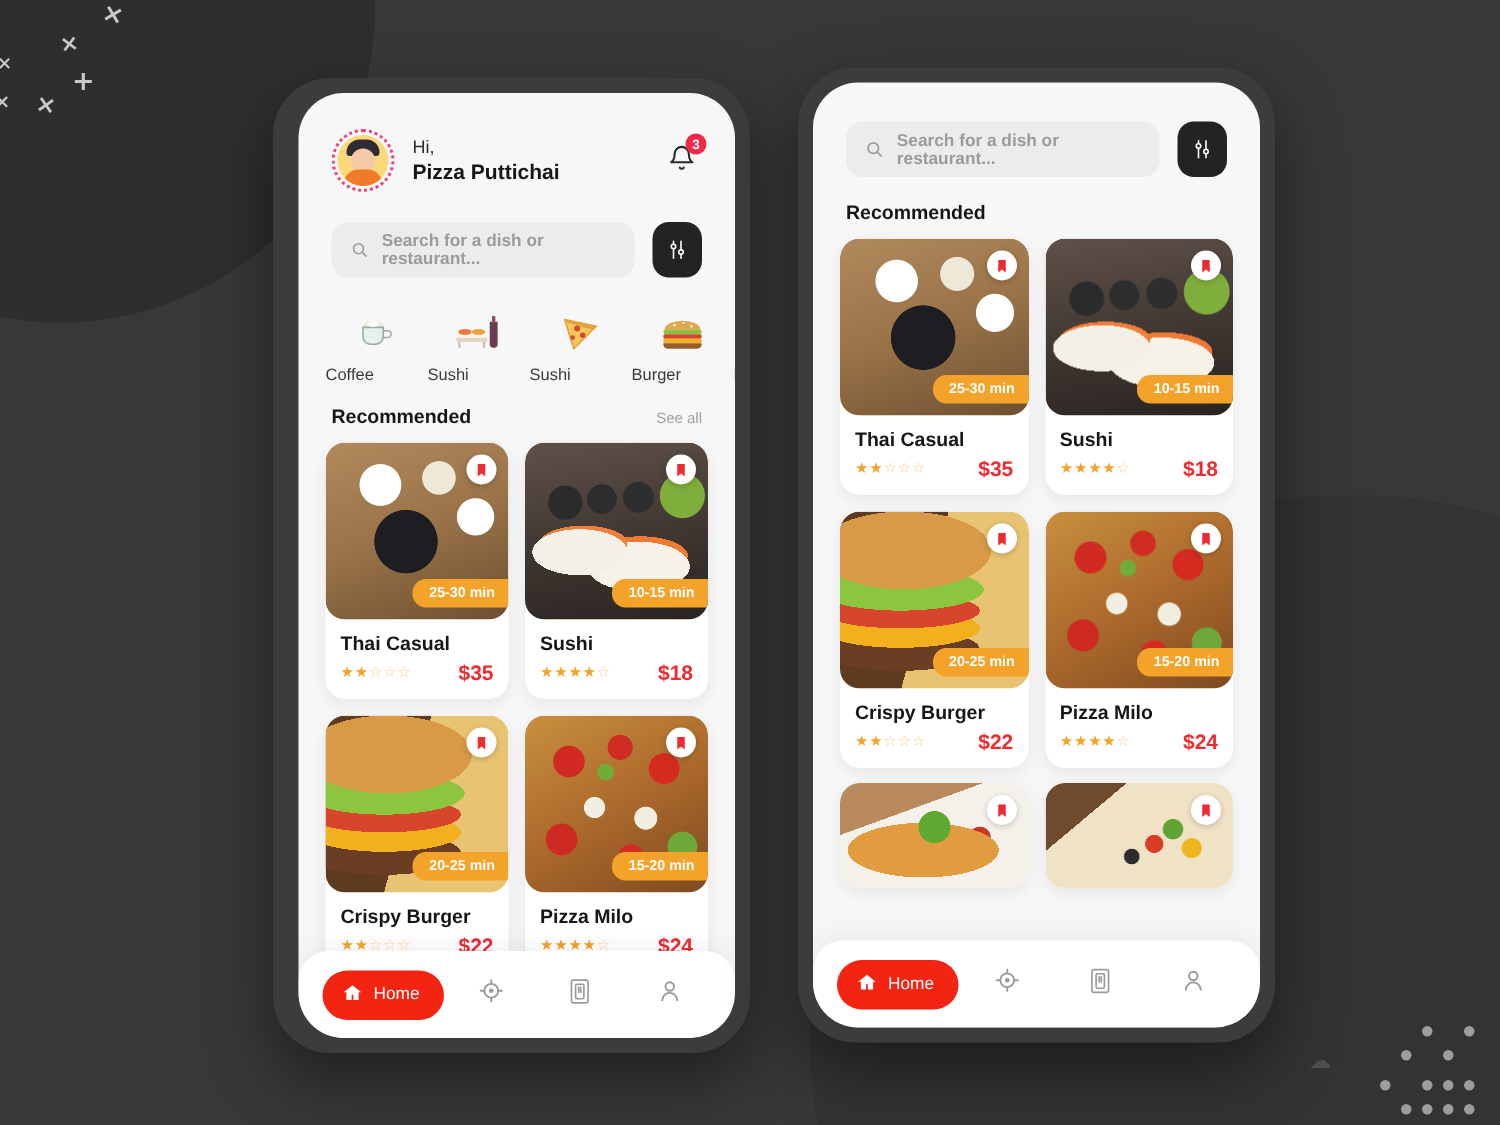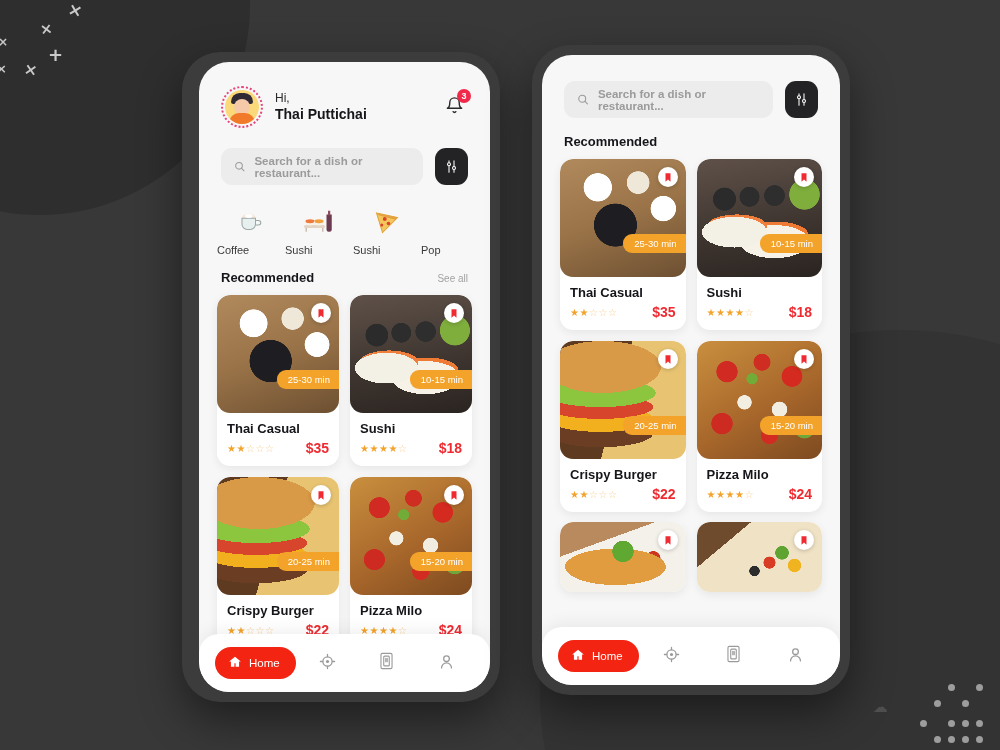--- a/index.html
+++ b/index.html
@@ -148,23 +148,23 @@
     position: relative; height: 118px;
     border-radius: 13px; overflow: hidden;
   }
   .bookmark {
     position: absolute; top: 8px; right: 8px;
     width: 20px; height: 20px; border-radius: 50%;
     background: #fff; display: flex; align-items: center; justify-content: center;
     box-shadow: 0 1px 4px rgba(0,0,0,.2); cursor: pointer;
   }
   .time-badge {
-    position: absolute; right: 0; bottom: 24px;
+    position: absolute; right: 0; bottom: 8px;
     background: #f4a32a; color: #fff;
-    font-size: 9.5px; font-weight: 400;
+    font-size: 9.5px; font-weight: 700;
     padding: 4px 9px 4px 11px;
     border-radius: 9px 0 0 9px;
   }
   .card-body { padding: 8px 10px 10px 10px; }
   .card-name { font-size: 13px; font-weight: 700; color: #15151a; }
   .card-meta { display: flex; align-items: center; margin-top: 4px; }
   .stars { font-size: 10px; letter-spacing: .5px; color: #f4a32a; }
   .stars .off { color: #f7cf94; }
   .price { margin-left: auto; font-size: 14px; font-weight: 700; color: #ef2b31; }
 
@@ -285,21 +285,21 @@
     <div class="hdr">
       <div class="avatar">
         <div class="avatar-inner">
           <span class="av-hair"></span>
             <span class="av-face"></span>
             <span class="av-body"></span>
         </div>
       </div>
       <div class="greet">
         <div class="hi">Hi,</div>
-        <div class="nm">Thai Puttichai</div>
+        <div class="nm">Pizza Puttichai</div>
       </div>
       <div class="bell-wrap">
         <svg width="19" height="20" viewBox="0 0 24 24" fill="none" stroke="#2b2b2b" stroke-width="1.8">
           <path d="M18 9a6 6 0 1 0-12 0c0 6-3 7-3 7h18s-3-1-3-7" stroke-linecap="round" stroke-linejoin="round"></path>
           <path d="M10.3 20.5a2 2 0 0 0 3.4 0" stroke-linecap="round"></path>
         </svg>
         <span class="badge">3</span>
       </div>
     </div>
 
@@ -354,20 +354,35 @@
               <path d="M6 8 L34 14 L14 34 Z" fill="#f5c65c" stroke="#e0a63c" stroke-width="1.4"></path>
               <path d="M6 8 L34 14 L31 17 L9 11 Z" fill="#e4a13f"></path>
               <circle cx="17" cy="16" r="2.6" fill="#d8452c"></circle>
               <circle cx="22" cy="22" r="2.4" fill="#d8452c"></circle>
               <circle cx="13" cy="24" r="2" fill="#d8452c"></circle>
             </svg>
           </div>
           <div class="lb">Sushi</div>
         </div>
         <div class="cat">
+          <div class="ic">
+            <svg width="32" height="30" viewBox="0 0 42 40">
+              <path d="M5 17a16 8 0 0 1 32 0z" fill="#e0a750"></path>
+              <rect x="4" y="17" width="34" height="4" rx="2" fill="#8cc040"></rect>
+              <rect x="4" y="21" width="34" height="4" rx="1.5" fill="#d4452c"></rect>
+              <rect x="4" y="25" width="34" height="4" rx="1.5" fill="#f0b324"></rect>
+              <path d="M4 29h34a4 4 0 0 1-4 5H8a4 4 0 0 1-4-5z" fill="#9b5c2c"></path>
+              <circle cx="14" cy="13" r="1.1" fill="#fff6e0"></circle>
+              <circle cx="22" cy="11" r="1.1" fill="#fff6e0"></circle>
+              <circle cx="29" cy="14" r="1.1" fill="#fff6e0"></circle>
+            </svg>
+          </div>
+          <div class="lb">Burger</div>
+        </div>
+        <div class="cat">
           <div class="ic"></div>
           <div class="lb">Pop</div>
         </div>
       </div>
 
     <div class="sec-head">
       <span class="sec-title">Recommended</span>
       <span class="see-all">See all</span>
     </div>
 

